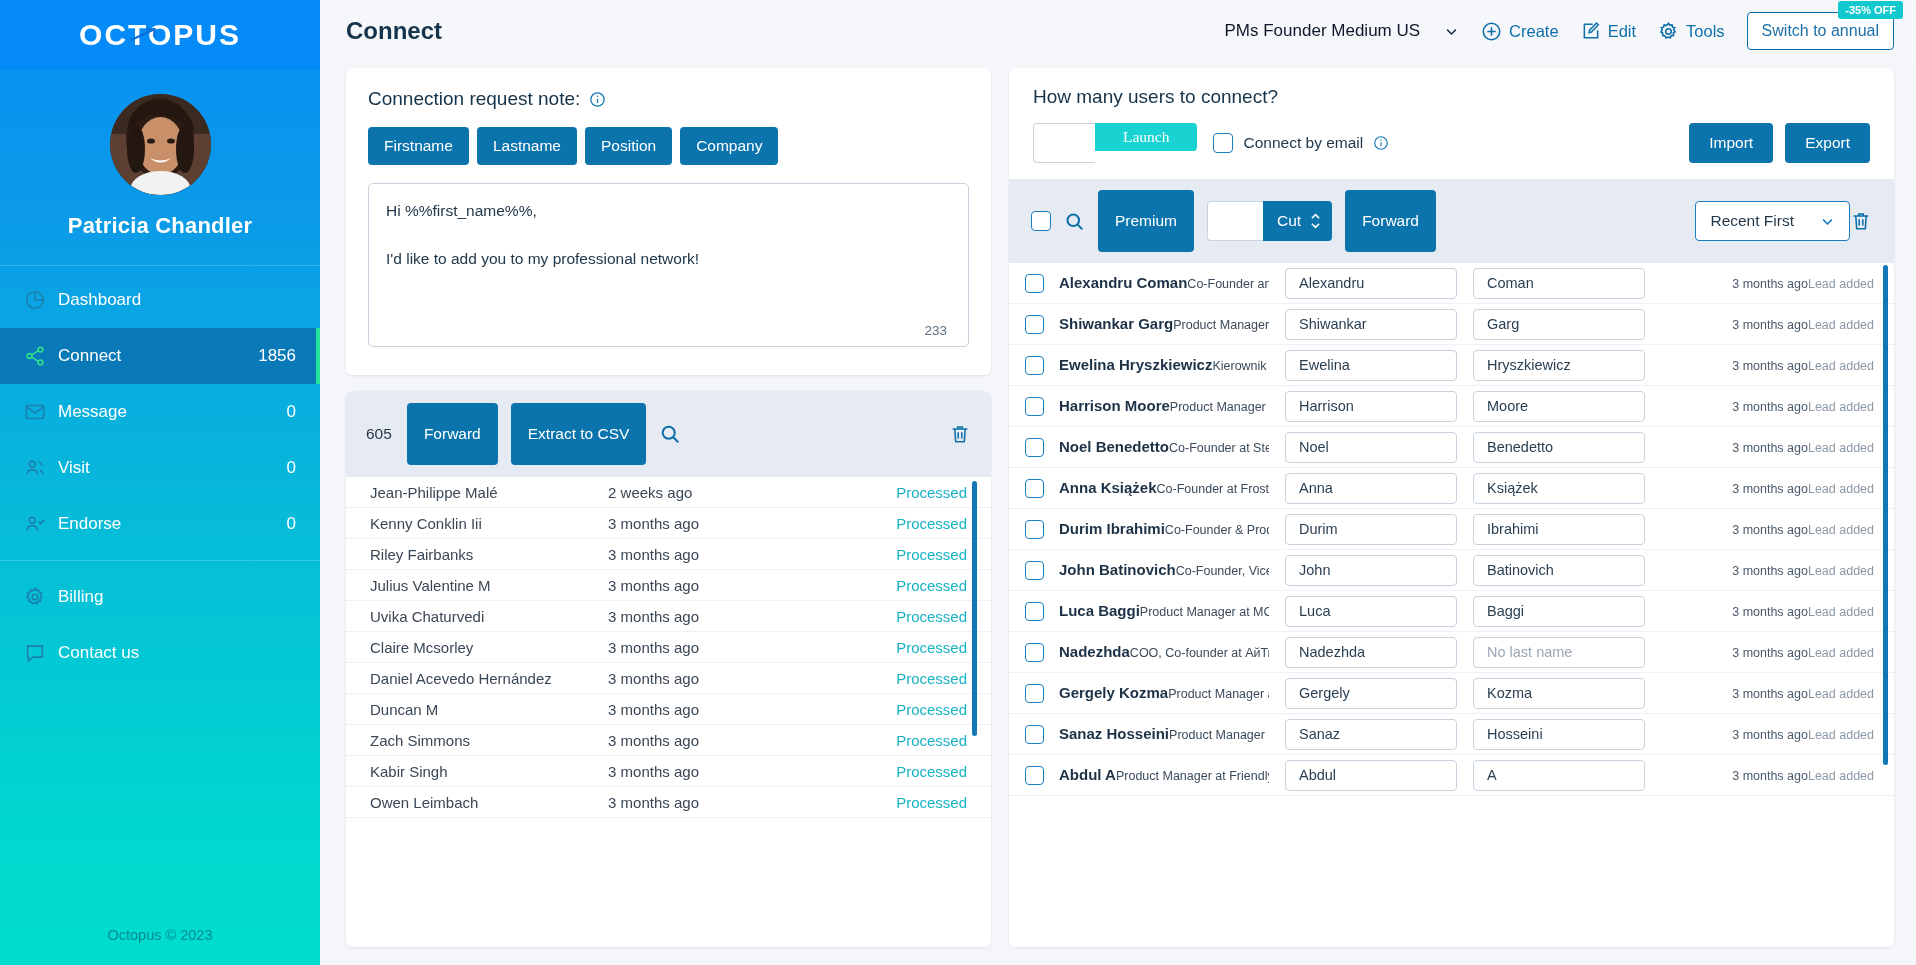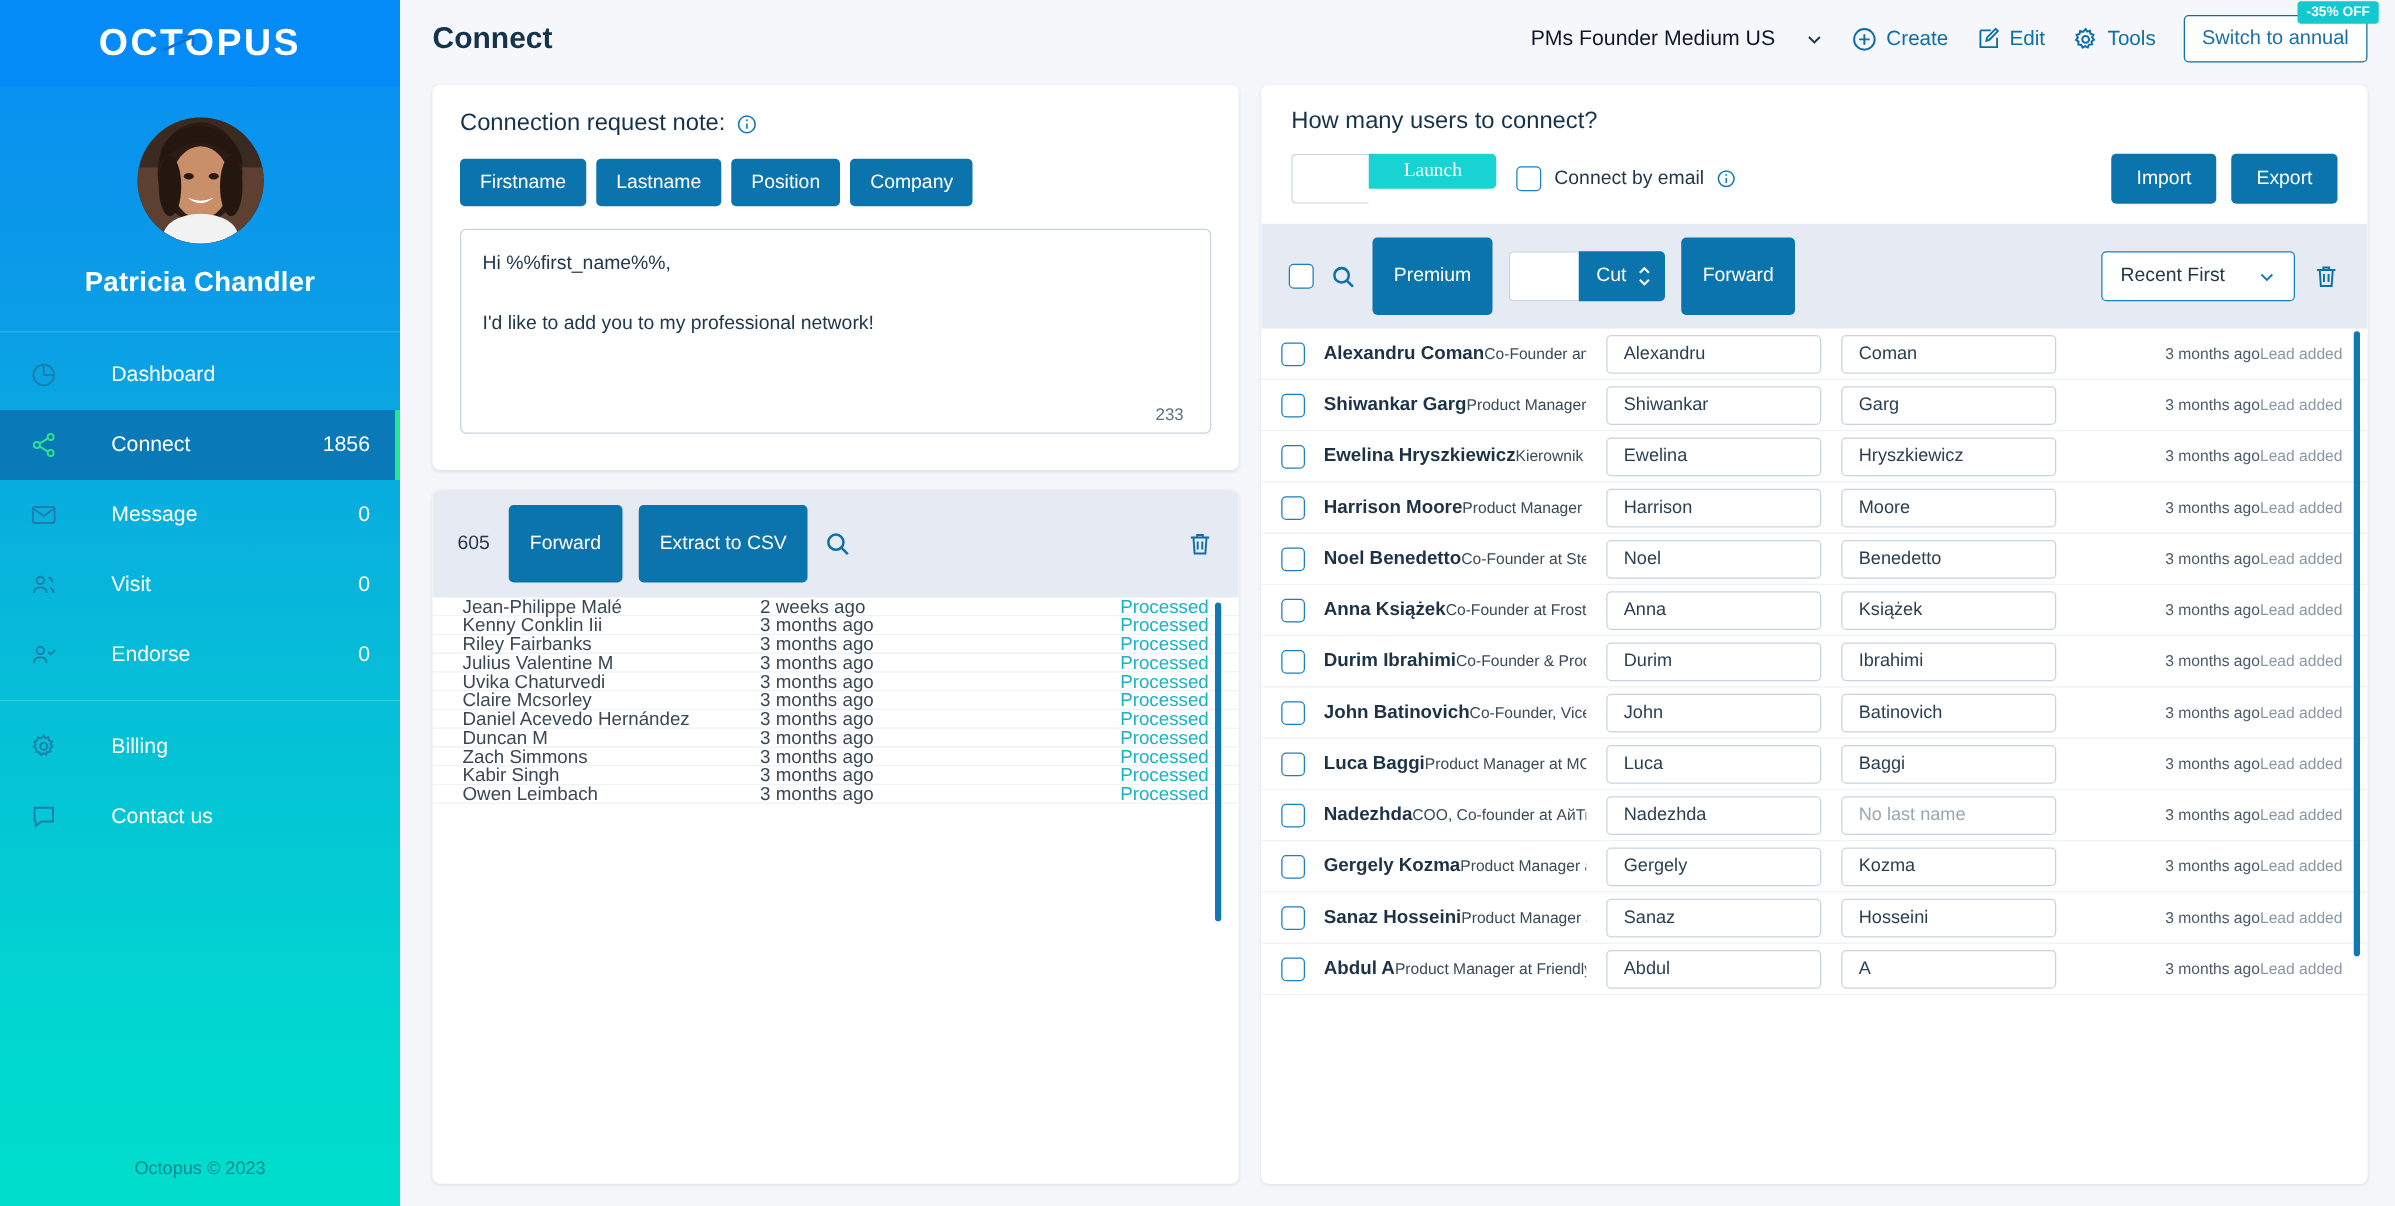--- a/index.html
+++ b/index.html
@@ -39,21 +39,21 @@
     overflow: hidden; background: #3b2a22;
     display: block;
   }
   .profile-name { margin-top: 18px; font-size: 22px; font-weight: bold; letter-spacing: .2px; }
   .nav { margin-top: 6px; }
   .nav-item {
     display: flex; align-items: center; height: 56px; padding: 0 24px;
     font-size: 17px; color: #fff; cursor: pointer; position: relative;
   }
   .nav-item .nav-ico { width: 34px; display:flex; align-items:center; }
-  .nav-item .nav-label { flex: 1; margin-left: 31px; }
+  .nav-item .nav-label { flex: 1; }
   .nav-item .nav-count { font-size: 17px; }
   .nav-item.active { background: #0a79b8; }
   .nav-item.active::after {
     content: ""; position: absolute; right: 0; top: 0; bottom: 0;
     width: 4px; background: #23e59a;
   }
   .nav-sep { height: 1px; background: rgba(255,255,255,0.18); margin: 8px 0; }
   .side-footer {
     margin-top: auto; text-align: center; padding-bottom: 22px;
     font-size: 14.5px; color: rgba(8,60,90,0.52);
@@ -114,21 +114,21 @@
   .btn-blue {
     background: #0b74ad; color: #fff; border: none; border-radius: 4px;
     padding: 22px 17px; font-size: 15.5px; cursor: pointer;
     font-family: "Liberation Sans", sans-serif;
   }
   .ico-btn { cursor: pointer; display: flex; align-items: center; }
   .trash-right { margin-left: auto; }
 
   .list-scroll { flex: 1; overflow: hidden; position: relative; padding: 0 0 14px; }
   .proc-row {
-    display: flex; align-items: center; height: 15px;
+    display: flex; align-items: center; height: 31px;
     padding: 0 24px 0 24px; border-bottom: 1px solid #eef1f5; font-size: 15px; color: #3a4755;
   }
   .proc-row .pr-name { width: 248px; }
   .proc-row .pr-time { width: 300px; }
   .proc-row .pr-status { color: #16b3c4; }
   .lscroll-thumb {
     position: absolute; right: 14px; top: 4px; width: 5px; height: 255px;
     background: #1277b5; border-radius: 3px;
   }
 
@@ -169,21 +169,21 @@
   .cut-input {
     width: 56px; border: 1px solid #c7d3de; border-right: none; border-radius: 4px 0 0 4px;
     outline: none; font-size: 15px; padding: 0 8px; font-family: "Liberation Sans", sans-serif;
   }
   .cut-btn {
     background: #0b74ad; color: #fff; border: none; border-radius: 0 4px 4px 0;
     padding: 10px 10px 10px 14px; font-size: 15.5px; cursor: pointer;
     display: flex; align-items: center; gap: 8px;
     font-family: "Liberation Sans", sans-serif;
   }
-  .sort-wrap { margin-left: auto; display: flex; align-items: center; gap: 14px; }
+  .sort-wrap { margin-left: auto; display: flex; align-items: center; }
   .sort-select {
     display: flex; align-items: center; gap: 26px; border: 1px solid #1a7fc0; border-radius: 4px;
     padding: 10px 14px; font-size: 15.5px; color: #22394d; background: #fff; cursor: pointer;
   }
 
   .users-scroll { flex: 1; overflow: hidden; position: relative; background: #fff; }
   .user-row {
     display: flex; align-items: center; gap: 0; height: 41px; padding: 0 20px 0 16px;
     border-bottom: 1px solid #eef1f5;
   }

